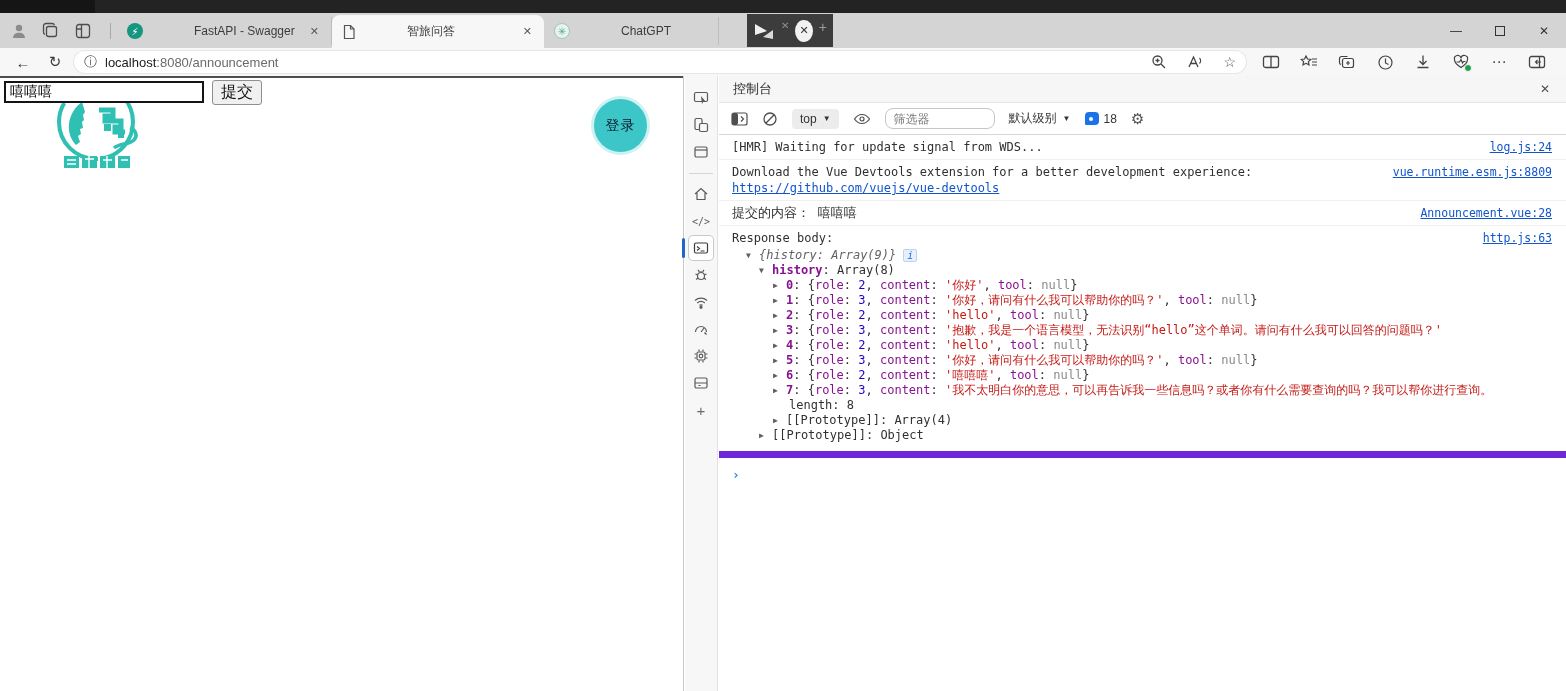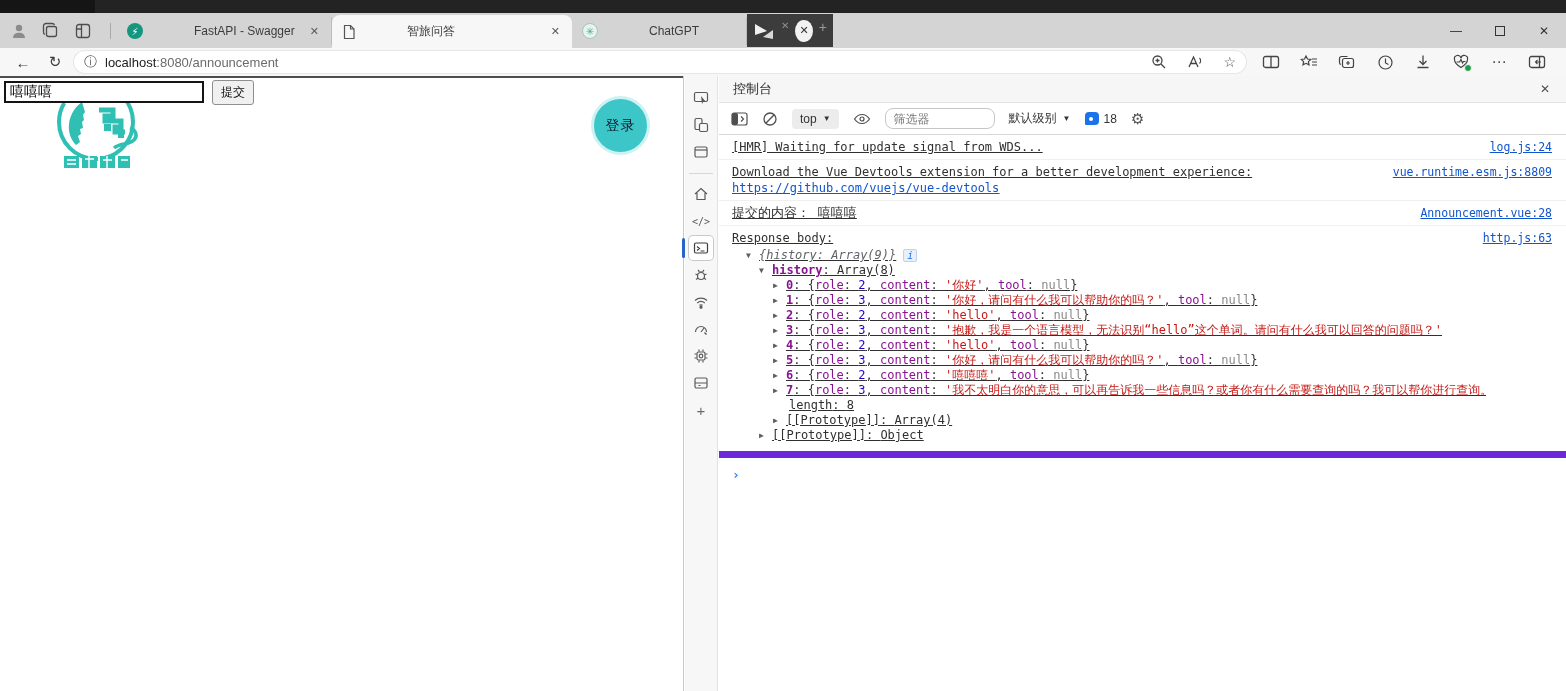--- a/index.html
+++ b/index.html
@@ -61,21 +61,21 @@
     border-radius:50%; background:#1f9d4d; border:1px solid #f7f7f7; }
 
   
   .page { position:absolute; left:0; top:76px; width:684px; bottom:0; background:#fff;
     border-right:1px solid #c9c9c9; overflow:hidden; }
   .page-topline { position:absolute; left:0; top:0; width:100%; height:2px; background:#4e4e4e; }
   .ann-input { position:absolute; left:4px; top:5px; width:200px; height:22px;
     border:2px solid #141414; font-size:14px; padding:0 4px; z-index:2; background:#fff;
     font-family:Liberation Sans, sans-serif; }
   .submit-btn { position:absolute; left:212px; top:4px; height:25px; padding:0 8px;
-    background:#f0f0f0; border:1px solid #8f8f8f; border-radius:3px; font-size:12px; color:#111; z-index:2; }
+    background:#f0f0f0; border:1px solid #8f8f8f; border-radius:3px; font-size:16px; color:#111; z-index:2; }
   .site-logo { position:absolute; left:44px; top:4px; z-index:1; }
   .login-circle { position:absolute; left:594px; top:23px; width:53px; height:53px; border-radius:50%;
     background:#3cc6c8; color:#0f172a; font-size:14px; display:flex; align-items:center;
     justify-content:center; box-shadow:0 0 0 3px rgba(60,198,200,0.25); letter-spacing:1px; }
 
   
   .devtools { position:absolute; left:685px; top:76px; right:0; bottom:0; background:#fff; }
   .activitybar { position:absolute; left:0; top:0; width:33px; bottom:0; background:#f7f7f7;
     border-right:1px solid #e2e2e2; display:flex; flex-direction:column; align-items:center;
     padding-top:10px; }
@@ -102,21 +102,21 @@
     font-size:12px; padding:0 8px; color:#333; font-family:"Liberation Sans",sans-serif; }
   .levels { font-size:12px; color:#333; display:flex; align-items:center; gap:6px; }
   .issues { display:flex; align-items:center; gap:5px; font-size:12px; color:#333; }
   .issue-bubble { width:14px; height:13px; background:#1a73e8; border-radius:4px 4px 4px 1px; position:relative; }
   .issue-bubble::after { content:""; position:absolute; left:4px; top:5px; width:4px; height:4px;
     border-radius:50%; background:#fff; }
   .gear { font-size:15px; color:#4f4f4f; }
 
   .con-body { font-family:"DejaVu Sans Mono","Liberation Mono",monospace; font-size:12px; color:#303030; }
   .msg-row { position:relative; padding:4px 80px 4px 13px; border-bottom:1px solid #f0f0f0;
-    line-height:16px;text-decoration:underline; }
+    line-height:16px; }
   .msg-row.cjk { font-size:13px; }
   .src-link { position:absolute; right:14px; top:4px; color:#1155cc; text-decoration:underline;
     font-size:11.5px; cursor:pointer; }
   .msg-link { color:#1155cc; text-decoration:underline; cursor:pointer; }
 
   .tree { padding:2px 0 4px; }
   .tree-row { line-height:15px; padding-right:150px; white-space:nowrap; overflow:hidden; }
   .ind1 { padding-left:14px; } .ind2 { padding-left:27px; } .ind3 { padding-left:41px; }
   .ind4 { padding-left:57px; }
   .tw { display:inline-block; width:13px; font-size:8px; color:#5f5f5f; vertical-align:1px; }
@@ -166,21 +166,21 @@
       </span>
       <span class="divider"></span>
     </div>
 
     <div class="tab inactive" style="width:215px">
       <span class="fastapi-ic">⚡</span>
       <span class="t-label">FastAPI - Swagger UI</span>
       <span class="t-close">✕</span>
     </div>
 
-    <div class="tab active" style="width:240px">
+    <div class="tab active" style="width:212px">
       <span class="ic">
         <svg width="14" height="16" viewBox="0 0 14 16" fill="none" stroke="#555" stroke-width="1.2">
             <path d="M2.5 1.5h6l3.5 3.5v9.5h-9.5z"></path>
             <path d="M8.5 1.5V5H12"></path>
           </svg>
       </span>
       <span class="t-label">智旅问答</span>
       <span class="t-close">✕</span>
     </div>
 

